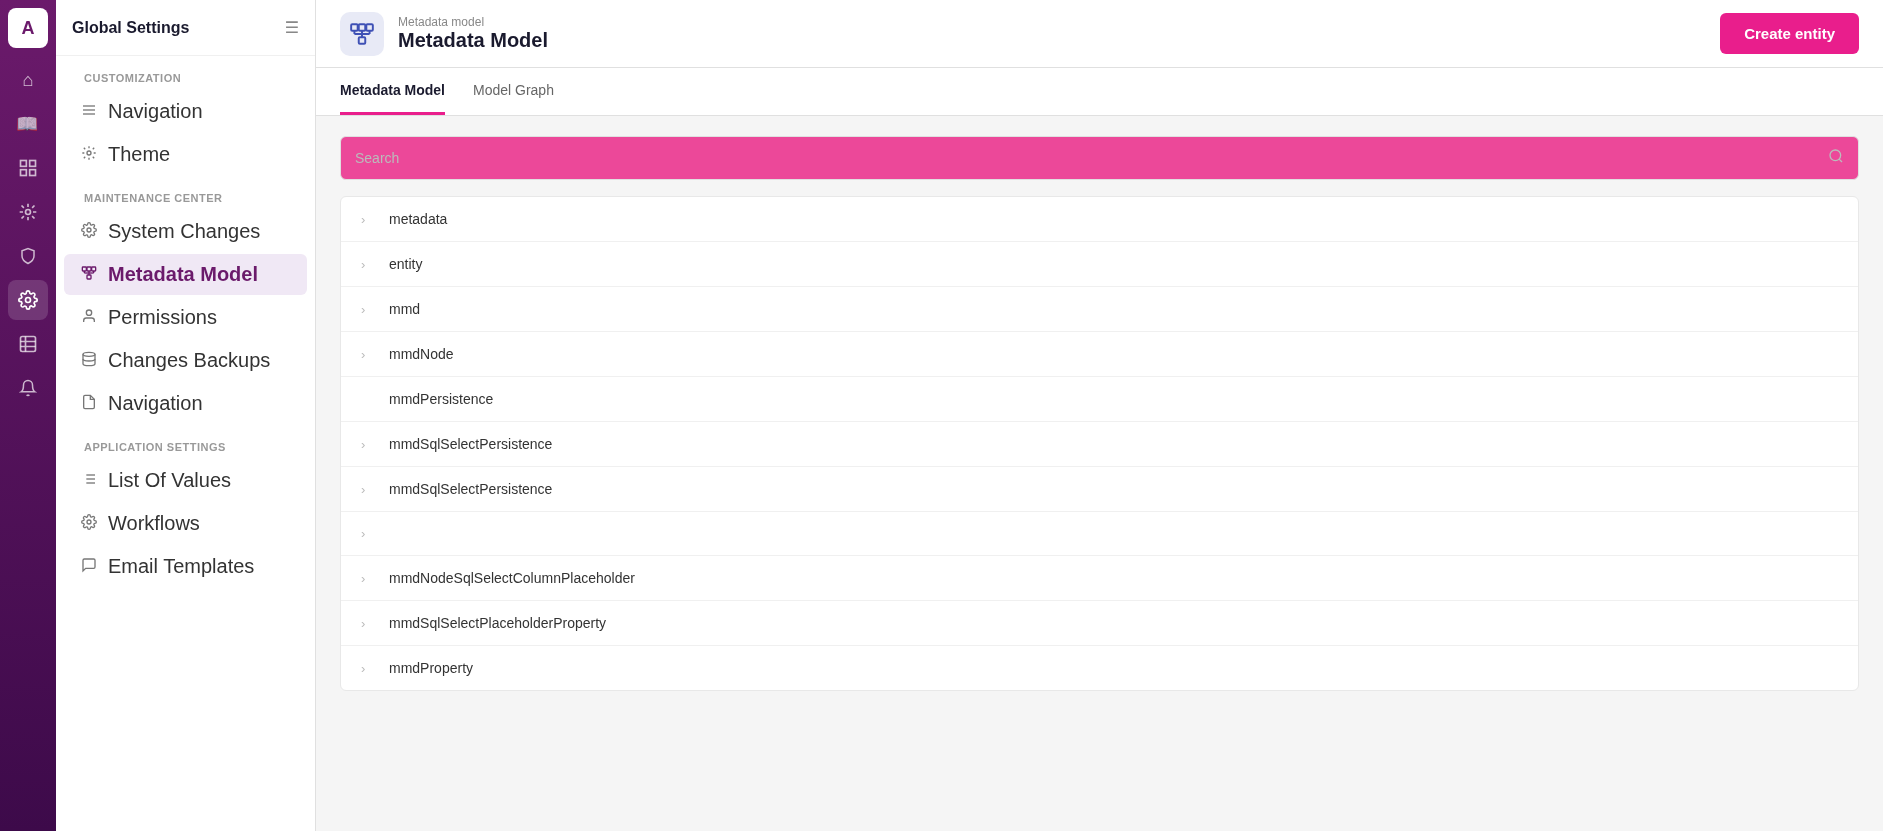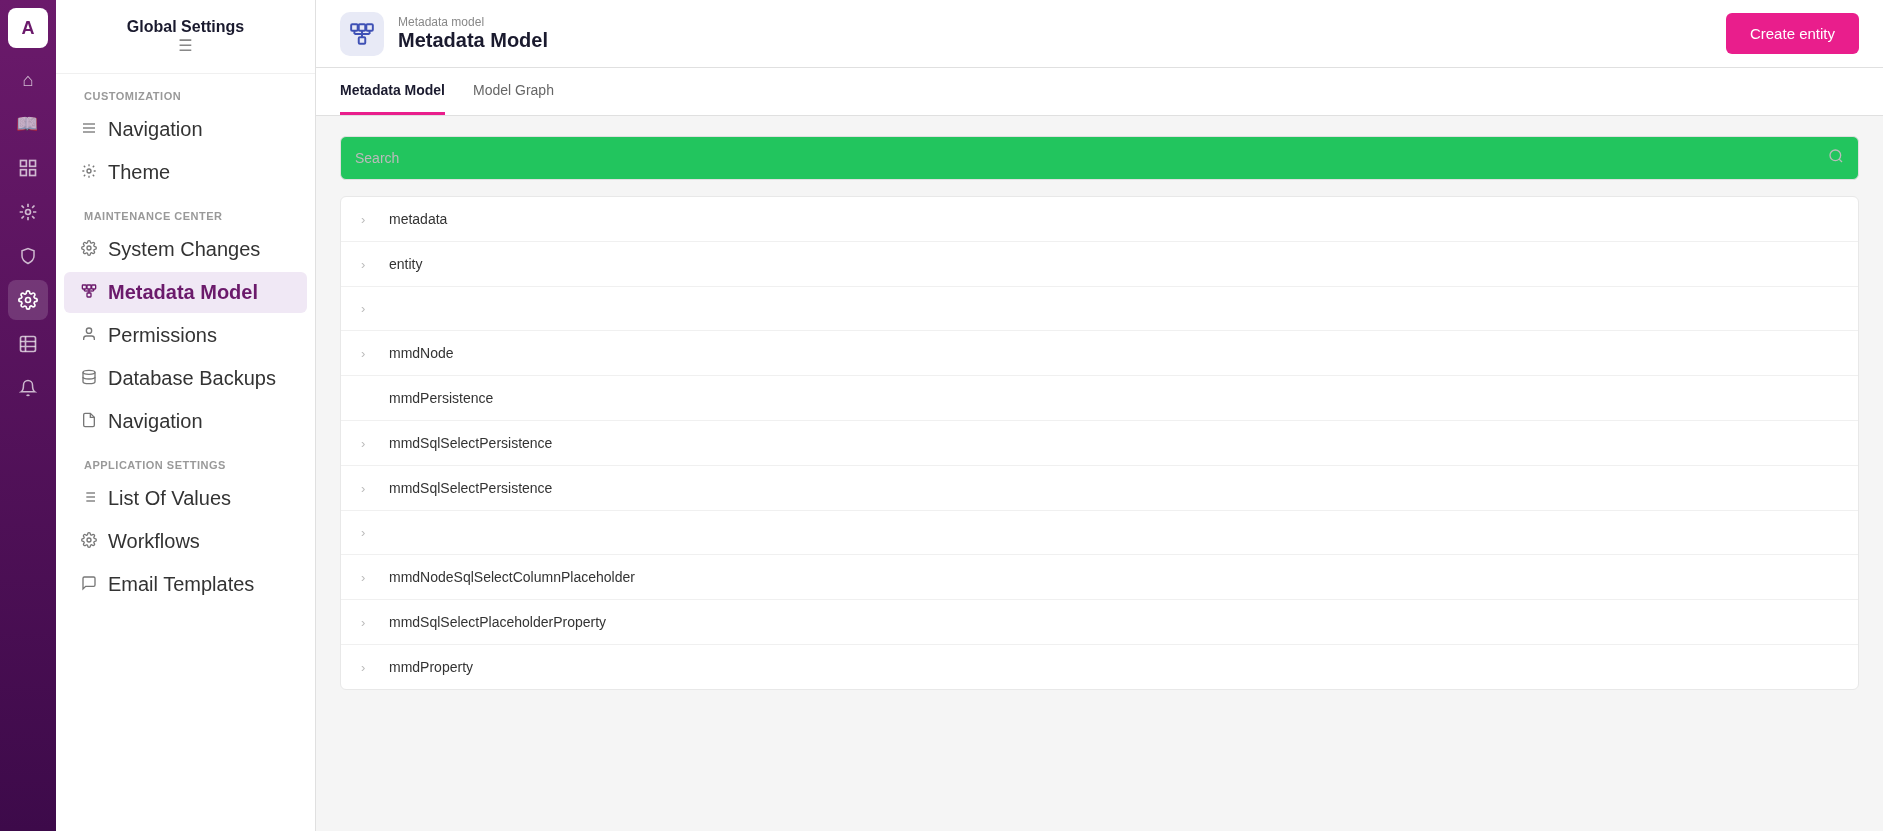--- a/index.html
+++ b/index.html
@@ -54,21 +54,20 @@
       flex-direction: column;
       overflow-y: auto;
       flex-shrink: 0;
     }
     .sidebar-header {
       display: flex;
       align-items: center;
       justify-content: space-between;
       padding: 18px 16px;
       border-bottom: 1px solid #f0f0f0;
-      flex-direction: column;
     }
     .sidebar-title {
       font-size: 16px;
       font-weight: 600;
       color: #1a1a2e;
     }
     .sidebar-collapse-btn {
       color: #888;
       cursor: pointer;
       font-size: 16px;
@@ -147,21 +146,21 @@
       font-weight: 700;
       color: #1a1a2e;
     }
     .create-entity-btn {
       background: #e91e8c;
       color: white;
       border: none;
       padding: 12px 24px;
       border-radius: 6px;
       font-size: 15px;
-      font-weight: 400;
+      font-weight: 700;
       cursor: pointer;
       text-align: center;
     }
 
     
     .tabs-bar {
       background: white;
       padding: 0 24px;
       display: flex;
       border-bottom: 1px solid #e0e0e0;
@@ -184,21 +183,21 @@
 
     
     .content {
       flex: 1;
       overflow-y: auto;
       padding: 20px 24px;
     }
     .search-bar {
       display: flex;
       align-items: center;
-      background: #22c55e;
+      background: #ec4899;
       border: 1px solid #e0e0e0;
       border-radius: 6px;
       padding: 0 14px;
       height: 44px;
       margin-bottom: 16px;
     }
     .search-bar input {
       flex: 1;
       border: none;
       outline: none;
@@ -343,21 +342,21 @@
     <span>Permissions</span>
   </div>
   <div class="sidebar-item">
     <span class="item-icon">
       <svg width="16" height="16" viewBox="0 0 24 24" fill="none" stroke="currentColor" stroke-width="2">
         <ellipse cx="12" cy="5" rx="9" ry="3"></ellipse>
           <path d="M21 12c0 1.66-4 3-9 3s-9-1.34-9-3"></path>
         <path d="M3 5v14c0 1.66 4 3 9 3s9-1.34 9-3V5"></path>
       </svg>
     </span>
-    <span>Database Backups</span>
+    <span>Changes Backups</span>
   </div>
   <div class="sidebar-item">
     <span class="item-icon">
       <svg width="16" height="16" viewBox="0 0 24 24" fill="none" stroke="currentColor" stroke-width="2">
         <path d="M14 2H6a2 2 0 00-2 2v16a2 2 0 002 2h12a2 2 0 002-2V8z"></path>
         <polyline points="14 2 14 8 20 8"></polyline>
       </svg>
     </span>
     <span>Navigation</span>
   </div>
@@ -442,20 +441,21 @@
         <span class="row-name">metadata</span>
       </div>
 
       <div class="entity-row">
         <span class="chevron">›</span>
         <span class="row-name">entity</span>
       </div>
 
       <div class="entity-row">
         <span class="chevron">›</span>
+        <span class="row-name">mmd</span>
       </div>
 
       <div class="entity-row">
         <span class="chevron">›</span>
         <span class="row-name">mmdNode</span>
       </div>
 
       <div class="entity-row no-chevron">
         <span class="chevron">›</span>
         <span class="row-name">mmdPersistence</span>

